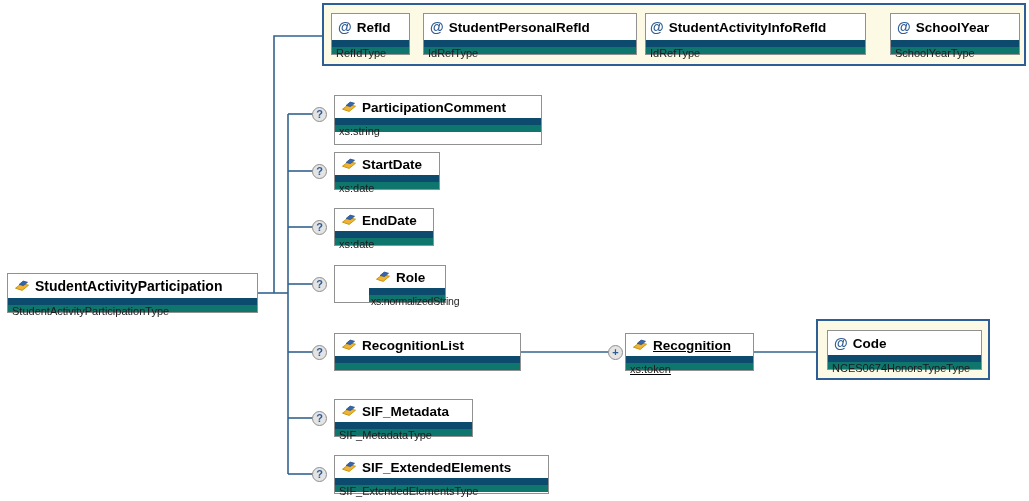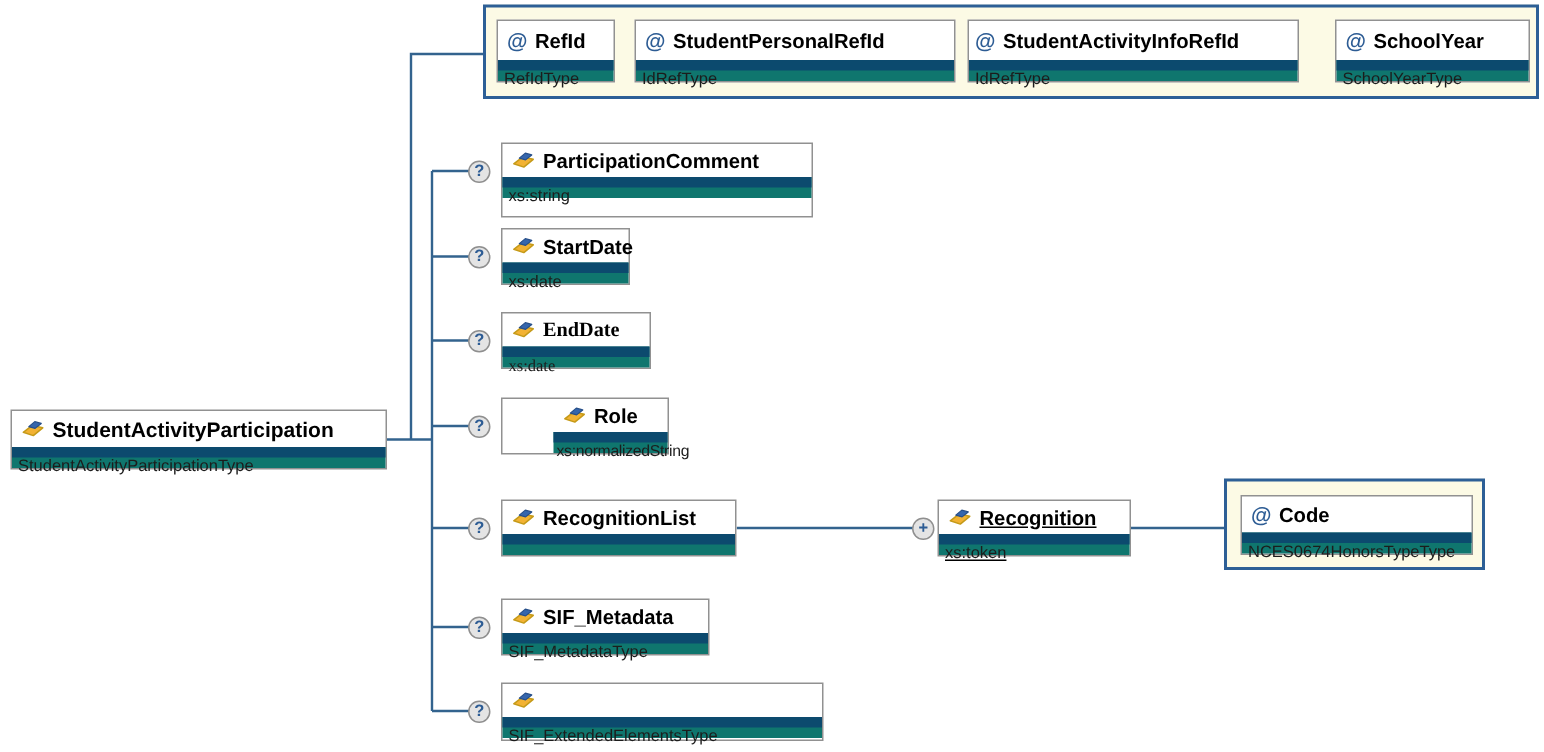--- a/index.html
+++ b/index.html
@@ -138,34 +138,34 @@
         <svg viewBox="0 0 16 13" width="16" height="13">
           <path d="M1.5 8.2 L7.5 3.6 L14.5 5.2 L8.2 10.4 Z" fill="#f2b233" stroke="#c59a18" stroke-width="1" stroke-linejoin="round"></path>
           <path d="M5.2 4.4 L9.2 1.1 L13.5 2.3 L9.4 5.6 Z" fill="#3566ad" stroke="#274f89" stroke-width="0.8" stroke-linejoin="round"></path>
         </svg>
       </span>
       <span>ParticipationComment</span>
     </div>
     <div class="etype">xs:string</div>
   </div>
 
-  <div class="ebox" style="left:334px; top:152px; width:86px; height:38px;">
+  <div class="ebox" style="left:334px; top:152px; width:106px; height:38px;">
     <div class="etitle">
       <span class="eicon">
         <svg viewBox="0 0 16 13" width="16" height="13">
           <path d="M1.5 8.2 L7.5 3.6 L14.5 5.2 L8.2 10.4 Z" fill="#f2b233" stroke="#c59a18" stroke-width="1" stroke-linejoin="round"></path>
           <path d="M5.2 4.4 L9.2 1.1 L13.5 2.3 L9.4 5.6 Z" fill="#3566ad" stroke="#274f89" stroke-width="0.8" stroke-linejoin="round"></path>
         </svg>
       </span>
       <span>StartDate</span>
     </div>
     <div class="etype">xs:date</div>
   </div>
 
-  <div class="ebox" style="left:334px; top:208px; width:100px; height:38px;font-family:Liberation Serif, serif;">
+  <div class="ebox" style="left:334px; top:208px; width:100px; height:38px;">
     <div class="etitle">
       <span class="eicon">
         <svg viewBox="0 0 16 13" width="16" height="13">
           <path d="M1.5 8.2 L7.5 3.6 L14.5 5.2 L8.2 10.4 Z" fill="#f2b233" stroke="#c59a18" stroke-width="1" stroke-linejoin="round"></path>
           <path d="M5.2 4.4 L9.2 1.1 L13.5 2.3 L9.4 5.6 Z" fill="#3566ad" stroke="#274f89" stroke-width="0.8" stroke-linejoin="round"></path>
         </svg>
       </span>
       <span>EndDate</span>
     </div>
     <div class="etype">xs:date</div>
@@ -177,21 +177,21 @@
         <svg viewBox="0 0 16 13" width="16" height="13">
           <path d="M1.5 8.2 L7.5 3.6 L14.5 5.2 L8.2 10.4 Z" fill="#f2b233" stroke="#c59a18" stroke-width="1" stroke-linejoin="round"></path>
           <path d="M5.2 4.4 L9.2 1.1 L13.5 2.3 L9.4 5.6 Z" fill="#3566ad" stroke="#274f89" stroke-width="0.8" stroke-linejoin="round"></path>
         </svg>
       </span>
       <span>Role</span>
     </div>
     <div class="etype tight" style="padding:0 2px;">xs:normalizedString</div>
   </div>
 
-  <div class="ebox" style="left:334px; top:333px; width:157px; height:38px;">
+  <div class="ebox" style="left:334px; top:333px; width:187px; height:38px;">
     <div class="etitle">
       <span class="eicon">
         <svg viewBox="0 0 16 13" width="16" height="13">
           <path d="M1.5 8.2 L7.5 3.6 L14.5 5.2 L8.2 10.4 Z" fill="#f2b233" stroke="#c59a18" stroke-width="1" stroke-linejoin="round"></path>
           <path d="M5.2 4.4 L9.2 1.1 L13.5 2.3 L9.4 5.6 Z" fill="#3566ad" stroke="#274f89" stroke-width="0.8" stroke-linejoin="round"></path>
         </svg>
       </span>
       <span>RecognitionList</span>
     </div>
     <div class="etype"></div>
@@ -211,20 +211,21 @@
   </div>
 
   <div class="ebox" style="left:334px; top:455px; width:215px; height:39px;">
     <div class="etitle">
       <span class="eicon">
         <svg viewBox="0 0 16 13" width="16" height="13">
           <path d="M1.5 8.2 L7.5 3.6 L14.5 5.2 L8.2 10.4 Z" fill="#f2b233" stroke="#c59a18" stroke-width="1" stroke-linejoin="round"></path>
           <path d="M5.2 4.4 L9.2 1.1 L13.5 2.3 L9.4 5.6 Z" fill="#3566ad" stroke="#274f89" stroke-width="0.8" stroke-linejoin="round"></path>
         </svg>
       </span>
+      <span>SIF_ExtendedElements</span>
     </div>
     <div class="etype">SIF_ExtendedElementsType</div>
   </div>
 
   <div class="ebox" style="left:625px; top:333px; width:129px; height:38px;text-decoration:underline;">
     <div class="etitle">
       <span class="eicon">
         <svg viewBox="0 0 16 13" width="16" height="13">
           <path d="M1.5 8.2 L7.5 3.6 L14.5 5.2 L8.2 10.4 Z" fill="#f2b233" stroke="#c59a18" stroke-width="1" stroke-linejoin="round"></path>
           <path d="M5.2 4.4 L9.2 1.1 L13.5 2.3 L9.4 5.6 Z" fill="#3566ad" stroke="#274f89" stroke-width="0.8" stroke-linejoin="round"></path>

